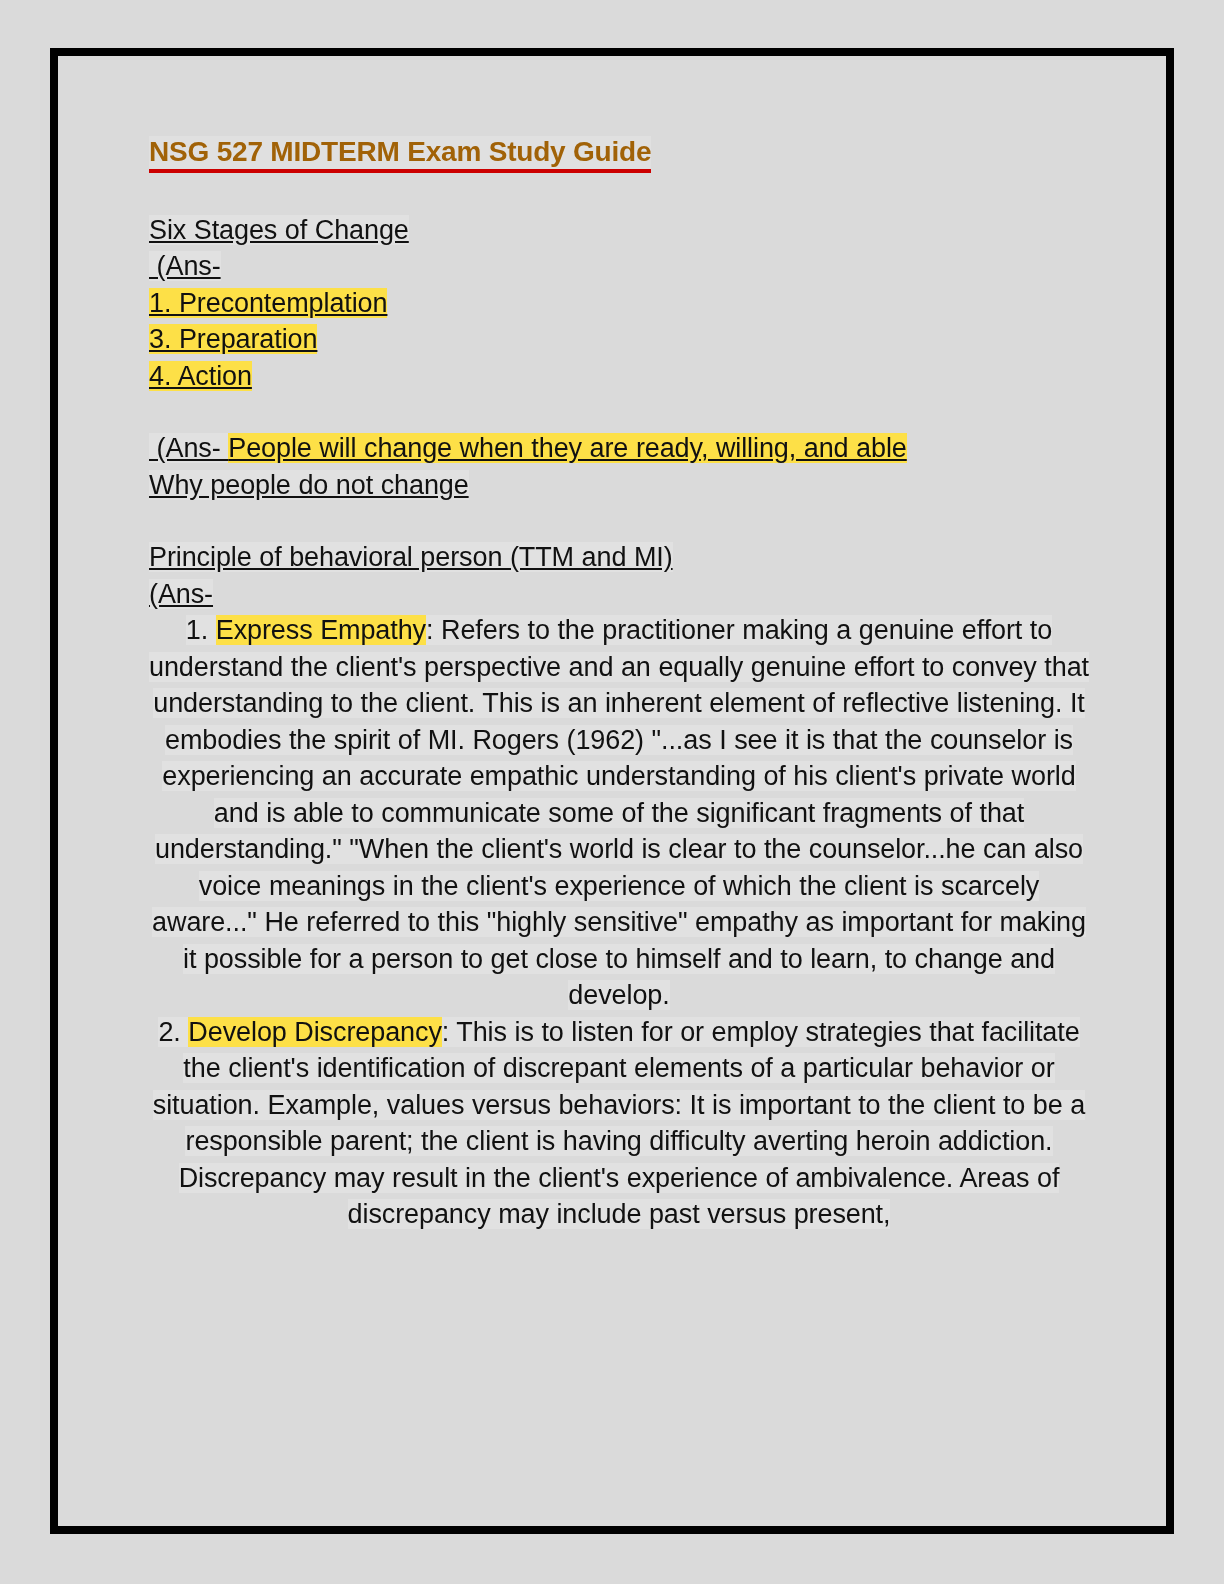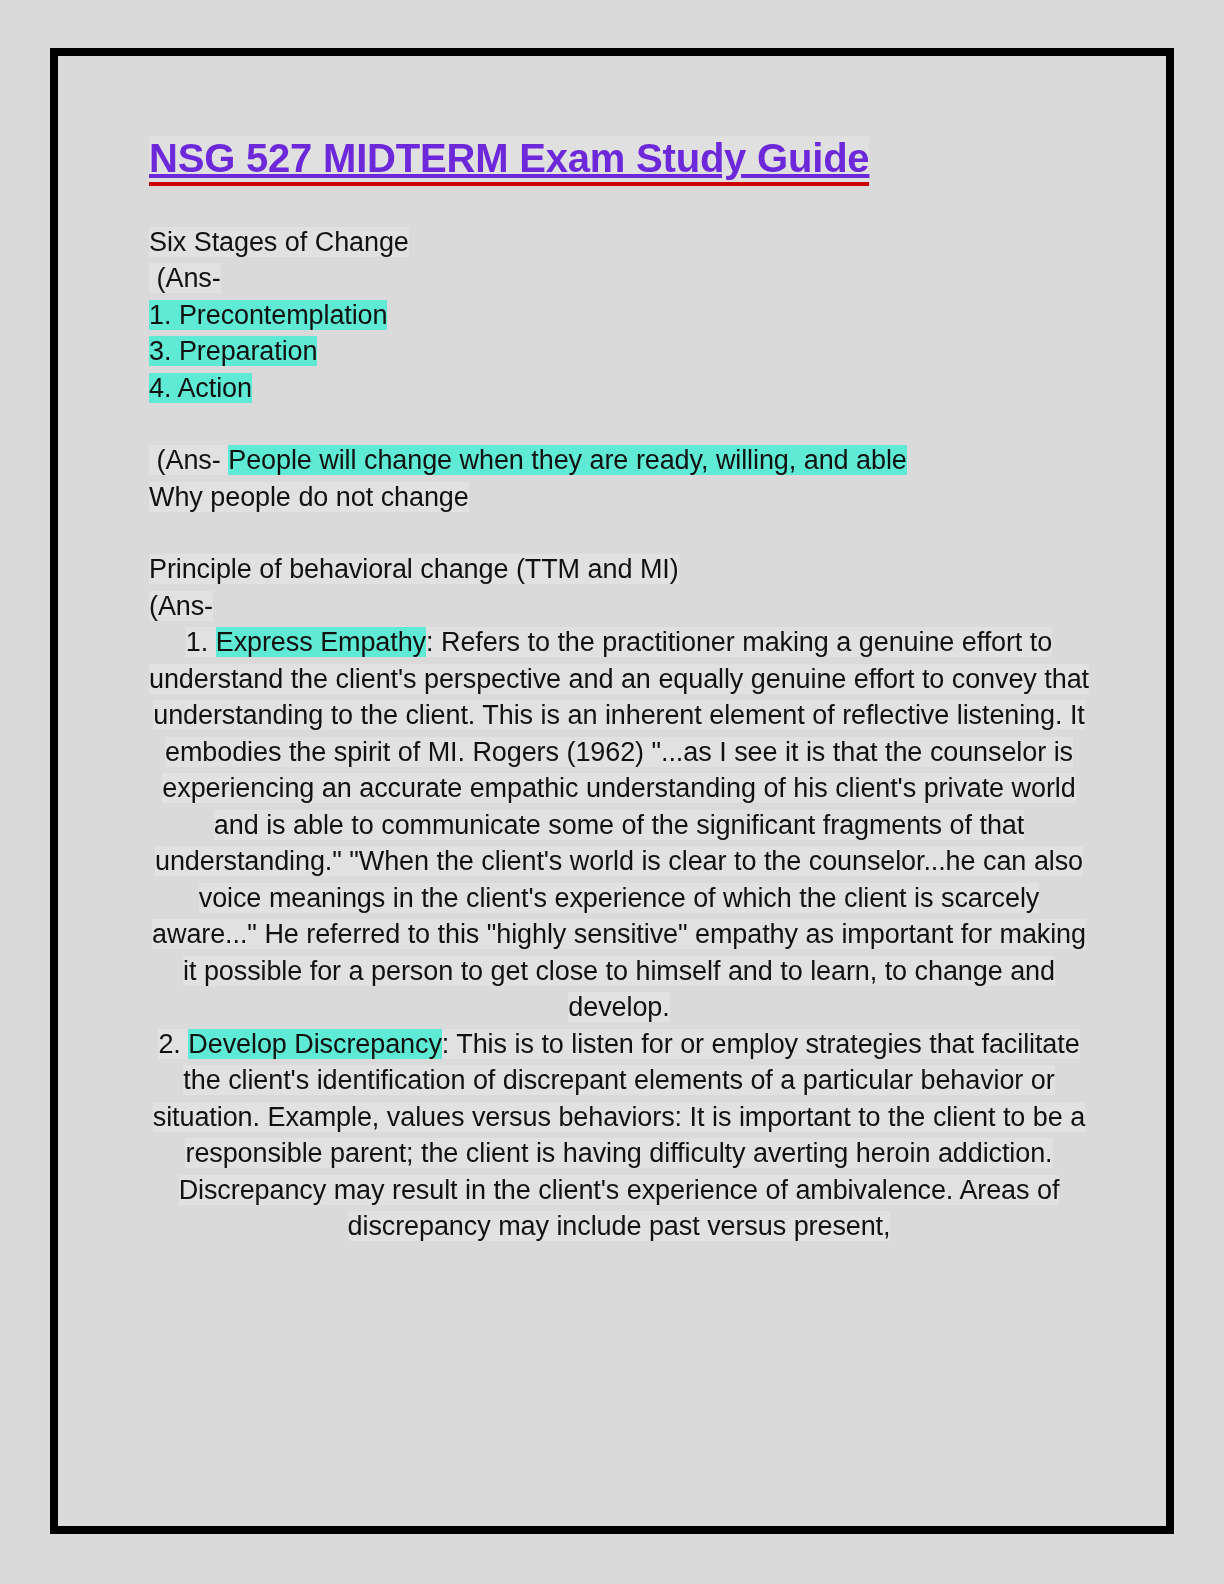--- a/index.html
+++ b/index.html
@@ -35,57 +35,57 @@
 
   .doc-body {
     position: absolute;
     left: 91px;   
     top: 82px;
     width: 940px;
   }
 
   
   .doc-title {
-    font-size: 40px;
+    font-size: 28px;
     font-weight: bold;
-    color: #6d28d9;
+    color: #a16207;
     line-height: 1.02;
     letter-spacing: -0.2px;
     margin: 0 0 0 0;
     white-space: nowrap;
-    text-decoration: underline;
   }
   .doc-title .t-underline {
     display: inline;
     border-bottom: 4px solid #cc0000;
     padding-bottom: 2px;
     background: #e0e0e0;
   }
 
   
   .txtblock {
     font-size: 27px;
     line-height: 36.5px;
     color: #111111;
     letter-spacing: -0.1px;
     word-spacing: 0.2px;
   }
 
   .line {
     display: block;
     white-space: pre;
+    text-decoration: underline;
   }
 
   
   .hl-gray {
     background: #e1e1e1;
   }
   
   .hl-cyan {
-    background: #5eead4;
+    background: #fde047;
   }
 
   .para {
     margin: 0;
     text-align: center;
   }
   .para .hl-gray { box-decoration-break: clone; -webkit-box-decoration-break: clone; }
 
   .spacer-sm { height: 36px; }
 
@@ -113,21 +113,21 @@
       <div class="spacer-sm"></div>
 
       <div class="txtblock">
         <span class="line"><span class="hl-gray"> (Ans- </span><span class="hl-cyan">People will change when they are ready, willing, and able</span></span>
         <span class="line"><span class="hl-gray">Why people do not change</span></span>
       </div>
 
       <div class="spacer-sm"></div>
 
       <div class="txtblock">
-        <span class="line"><span class="hl-gray">Principle of behavioral change (TTM and MI)</span></span>
+        <span class="line"><span class="hl-gray">Principle of behavioral person (TTM and MI)</span></span>
         <span class="line"><span class="hl-gray">(Ans-</span></span>
 
         <p class="para"><span class="hl-gray">1. </span><span class="hl-cyan">Express Empathy</span><span class="hl-gray">: Refers to the practitioner making a genuine effort to understand the client's perspective and an equally genuine effort to convey that understanding to the client. This is an inherent element of reflective listening. It embodies the spirit of MI. Rogers (1962) "...as I see it is that the counselor is experiencing an accurate empathic understanding of his client's private world and is able to communicate some of the significant fragments of that understanding." "When the client's world is clear to the counselor...he can also voice meanings in the client's experience of which the client is scarcely aware..." He referred to this "highly sensitive" empathy as important for making it possible for a person to get close to himself and to learn, to change and develop.</span></p>
 
         <p class="para"><span class="hl-gray">2. </span><span class="hl-cyan">Develop Discrepancy</span><span class="hl-gray">: This is to listen for or employ strategies that facilitate the client's identification of discrepant elements of a particular behavior or situation. Example, values versus behaviors: It is important to the client to be a responsible parent; the client is having difficulty averting heroin addiction. Discrepancy may result in the client's experience of ambivalence. Areas of discrepancy may include past versus present,</span></p>
       </div>
 
     </div>
   </div>
 </div>

